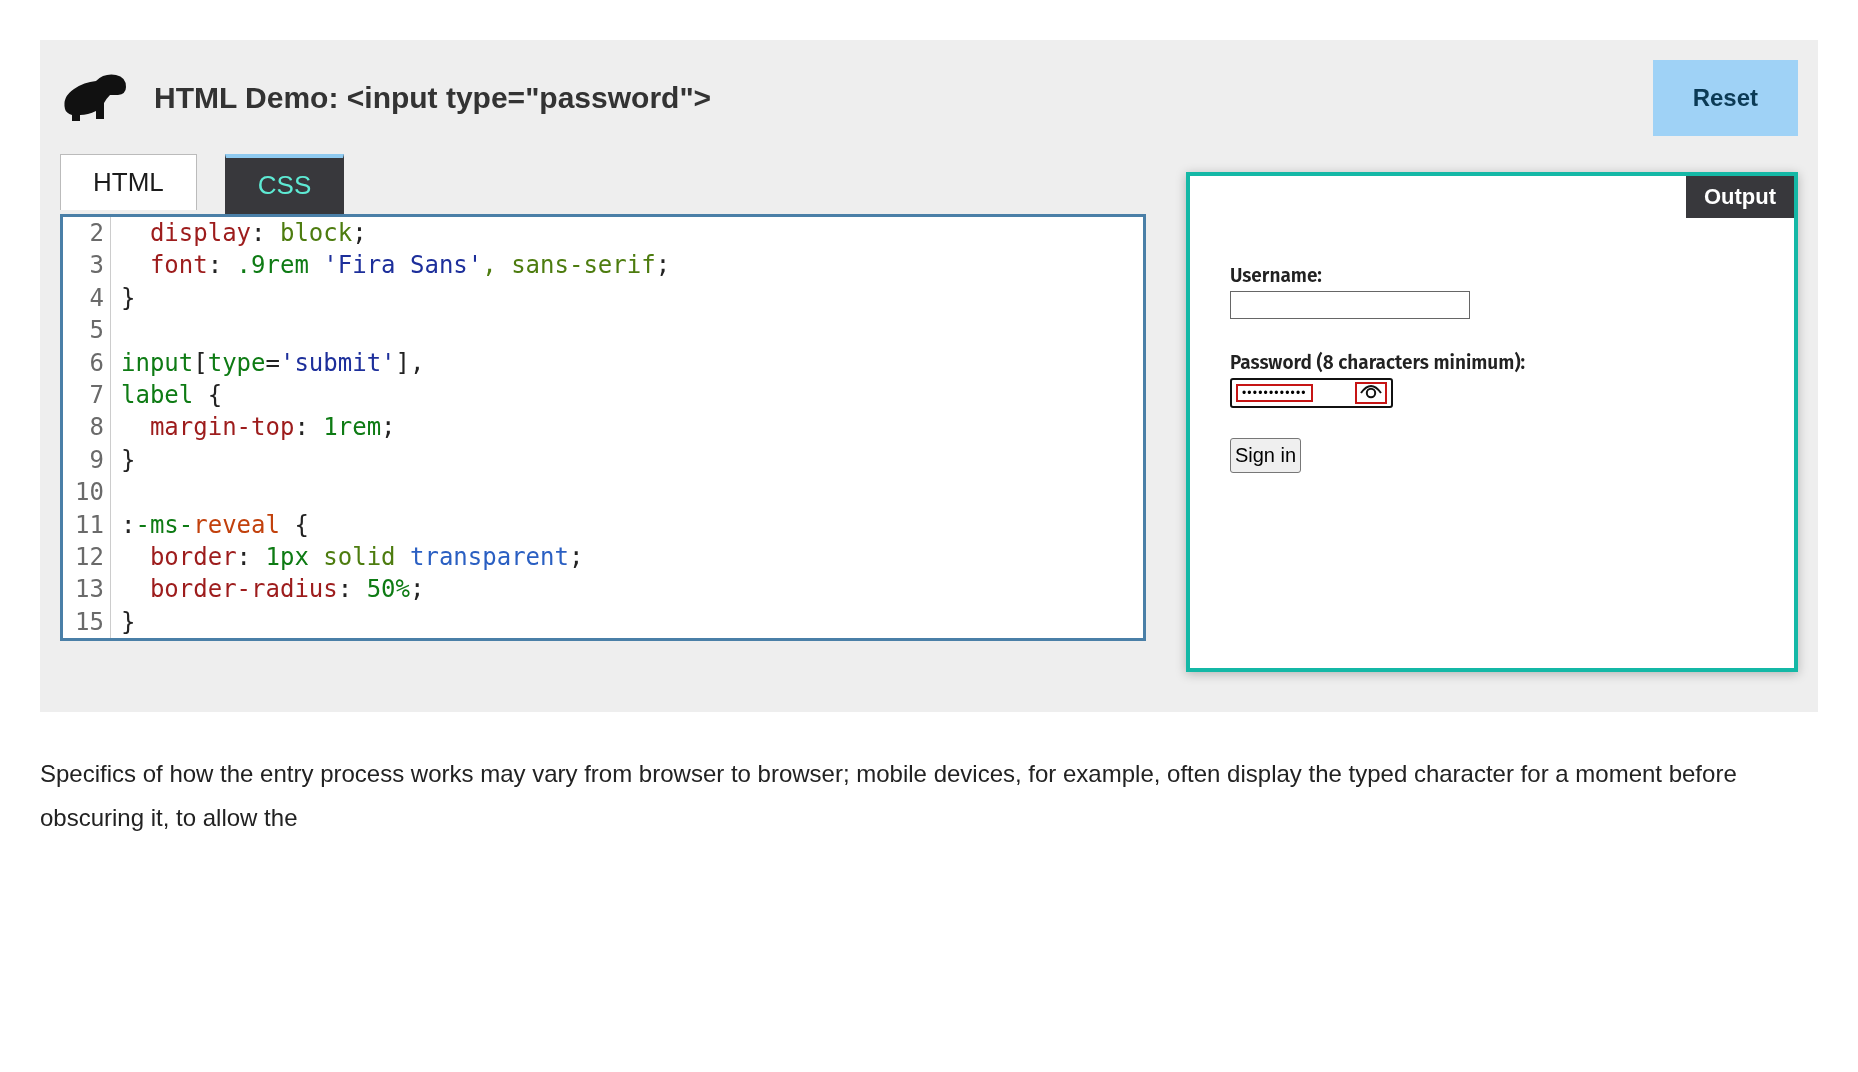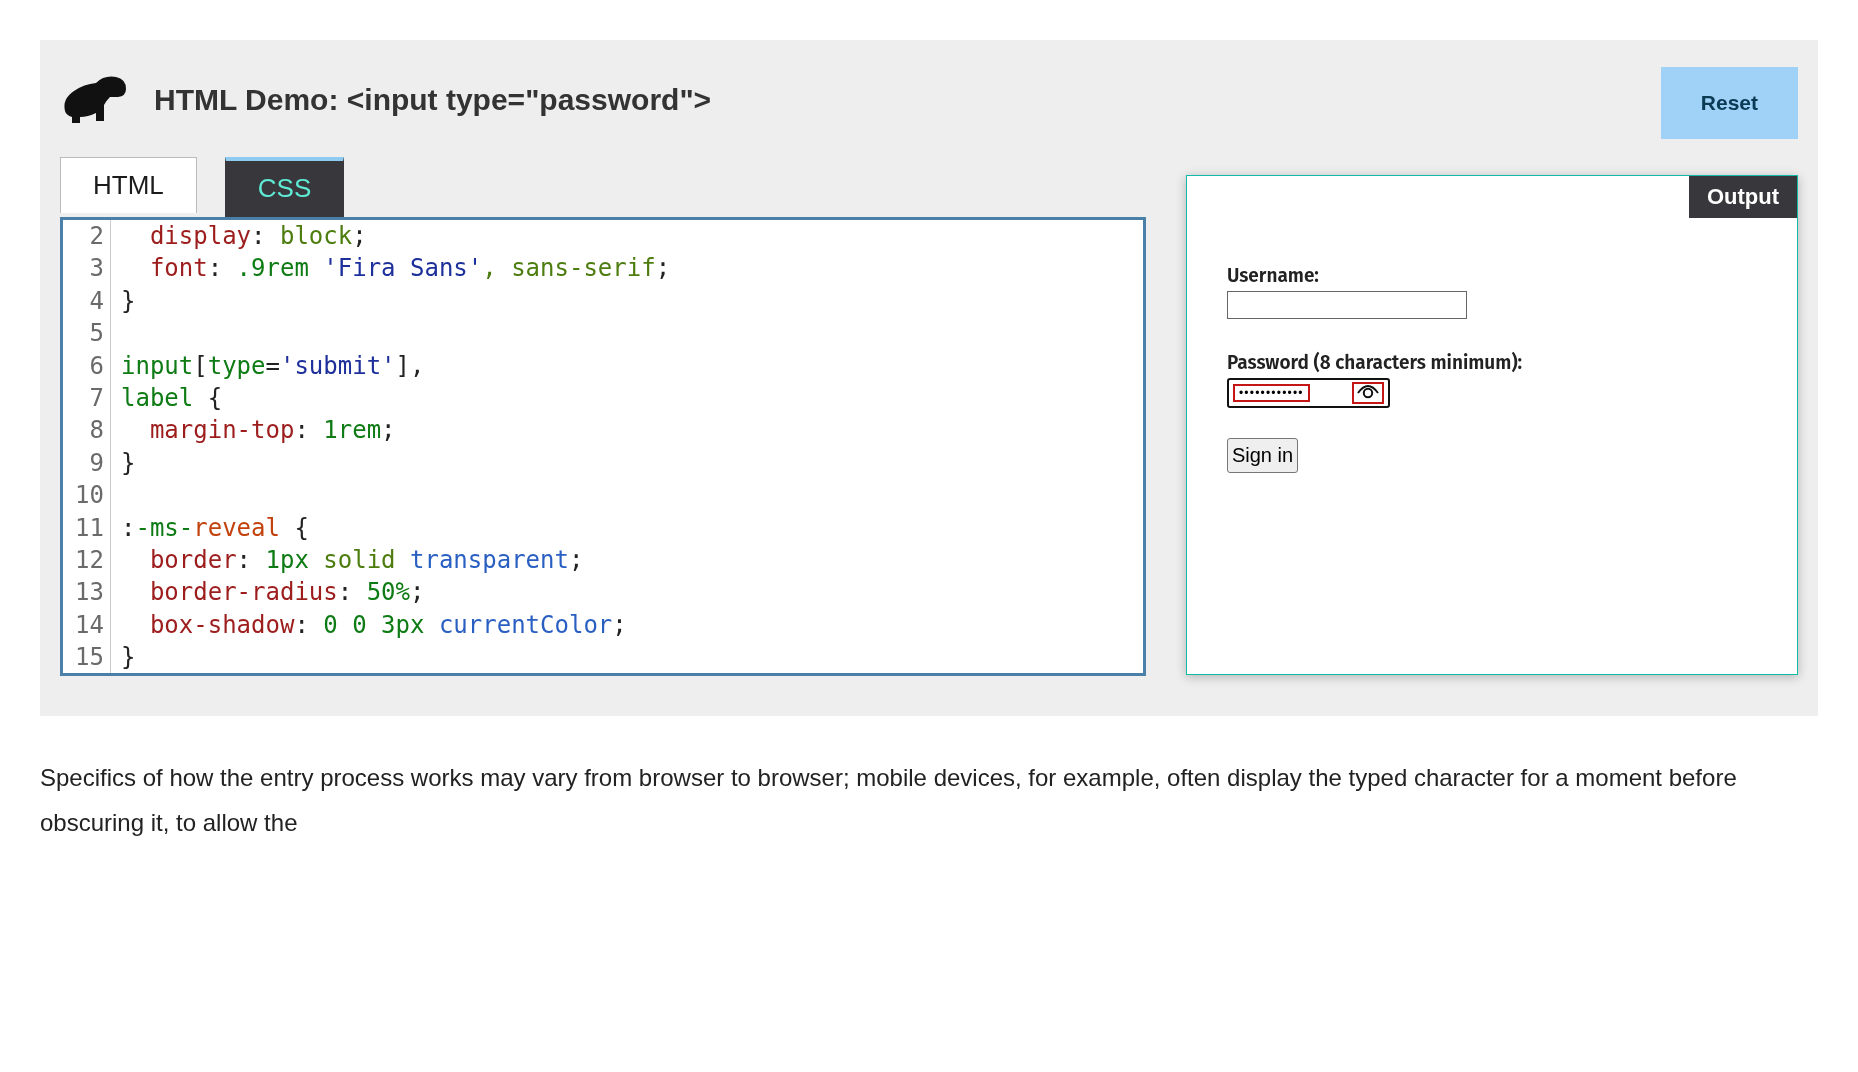--- a/index.html
+++ b/index.html
@@ -29,24 +29,23 @@
     font-weight: 700;
     font-size: 30px;
     color: #333;
     flex: 1;
   }
   .reset-btn {
     background: #9fd2f6;
     border: none;
     color: #0b3a55;
     font-weight: 700;
-    font-size: 21px;
+    font-size: 24px;
     padding: 24px 40px;
     cursor: pointer;
-    margin-top: 7px;
   }
   .panes {
     display: flex;
     gap: 40px;
     align-items: flex-start;
     margin-top: 18px;
   }
   .editor-col { flex: 1.1; }
   .output-col { flex: 0.62; }
 
@@ -95,21 +94,21 @@
   .tok-val   { color: #4d7c0f; }
   .tok-num   { color: #0e7b14; }
   .tok-str   { color: #1d2f9b; }
   .tok-sel   { color: #0e7b14; }
   .tok-punc  { color: #222; }
   .tok-keyword { color: #2a5fc2; }
   .tok-reveal  { color: #c2410c; }
 
   .output-wrap {
     position: relative;
-    border: 1px solid #14b8a6;
+    border: 4px solid #14b8a6;
     box-shadow: 0 2px 10px rgba(0,0,0,0.25);
     background: #fff;
     min-height: 500px;
     margin-top: 18px;
   }
   .output-badge {
     position: absolute;
     top: 0; right: 0;
     background: #38383c;
     color: #fff;
@@ -240,24 +239,20 @@
             <div class="gutter">11</div>
             <div class="code"><span class="tok-punc">:</span><span class="tok-sel">-ms-</span><span class="tok-reveal">reveal</span><span class="tok-punc"> {</span></div>
           </div>
           <div class="code-row">
             <div class="gutter">12</div>
             <div class="code"><span>  </span><span class="tok-prop">border</span><span class="tok-punc">: </span><span class="tok-num">1px </span><span class="tok-val">solid </span><span class="tok-keyword">transparent</span><span class="tok-punc">;</span></div>
           </div>
           <div class="code-row">
             <div class="gutter">13</div>
             <div class="code"><span>  </span><span class="tok-prop">border-radius</span><span class="tok-punc">: </span><span class="tok-num">50%</span><span class="tok-punc">;</span></div>
-          </div>
-          <div class="code-row">
-            <div class="gutter">14</div>
-            <div class="code"><span>  </span><span class="tok-prop">box-shadow</span><span class="tok-punc">: </span><span class="tok-num">0 0 3px </span><span class="tok-keyword">currentColor</span><span class="tok-punc">;</span></div>
           </div>
           <div class="code-row">
             <div class="gutter">15</div>
             <div class="code"><span class="tok-punc">}</span></div>
           </div>
         </div>
     </div>
 
     <div class="output-col">
       <div class="output-wrap">

